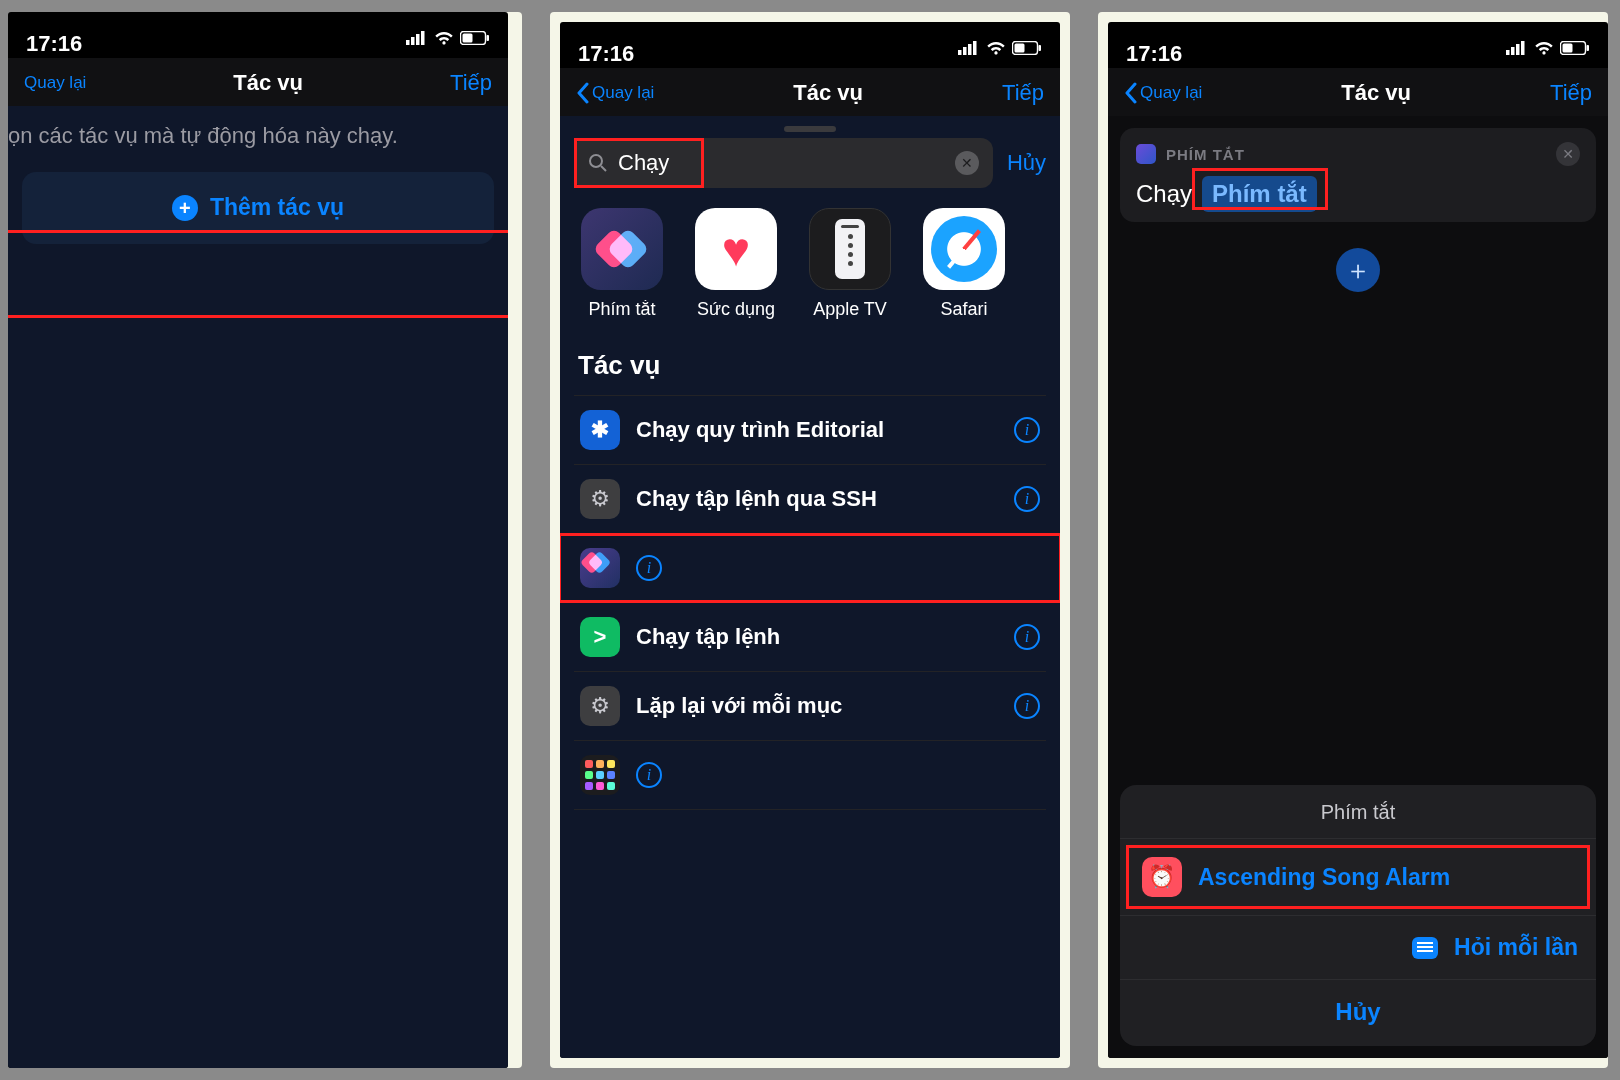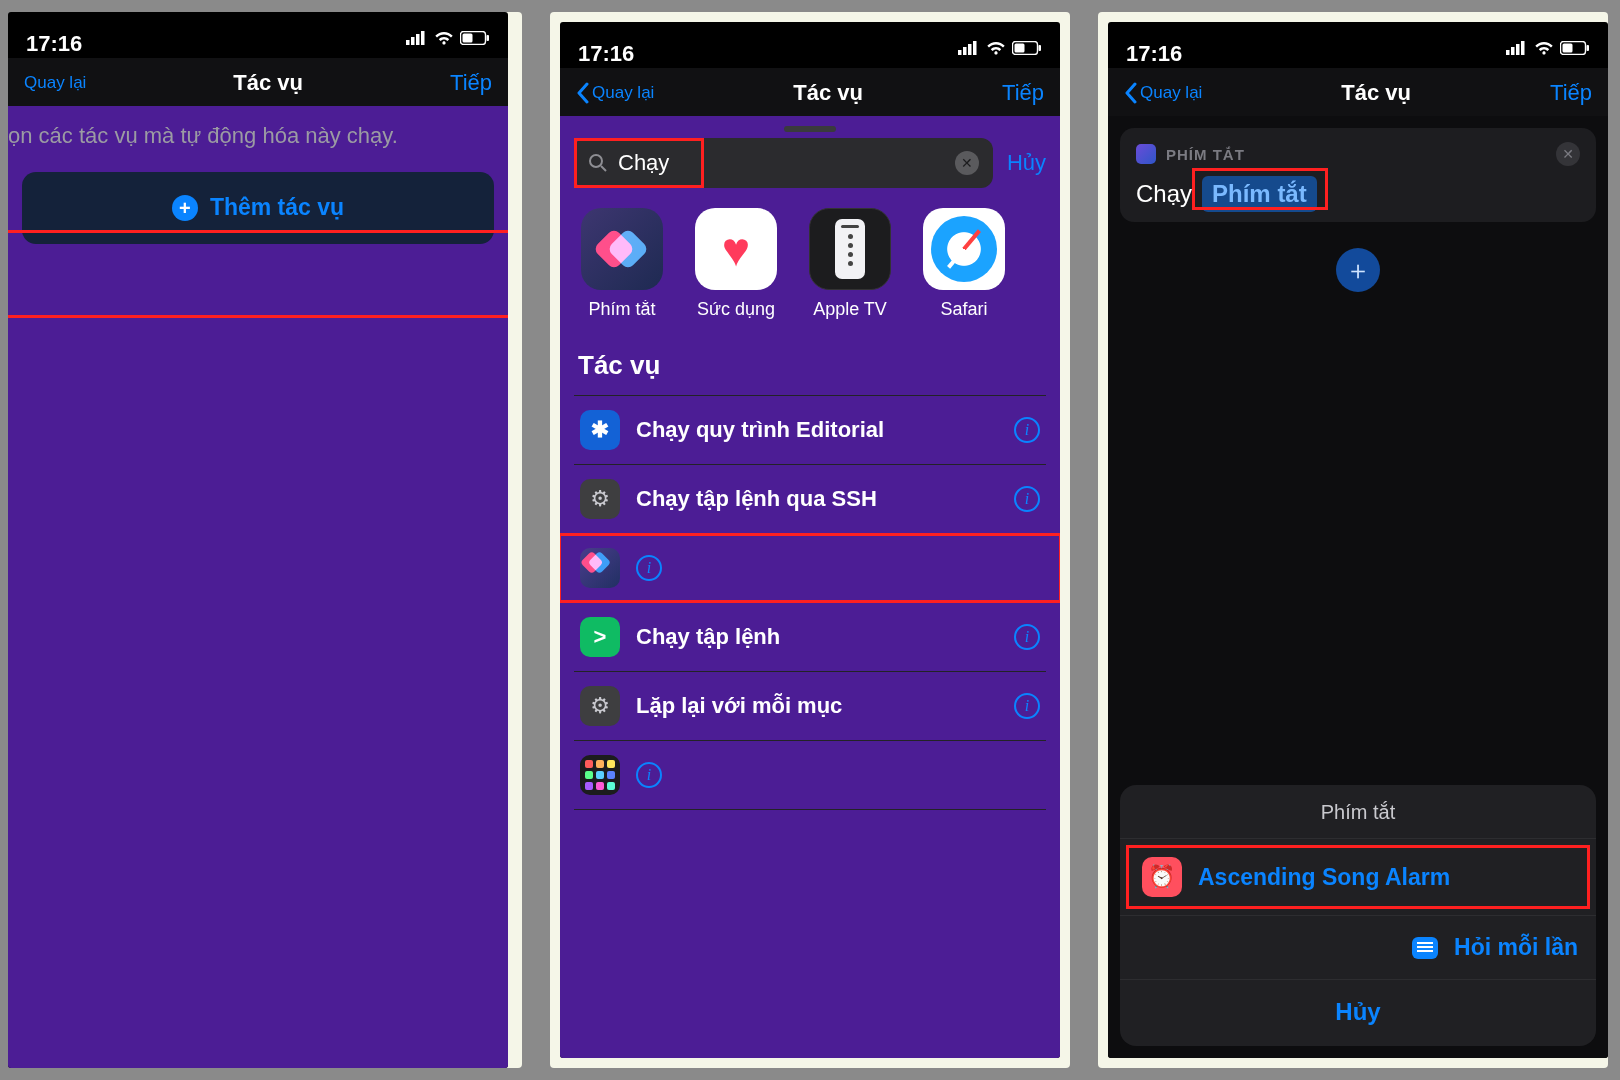--- a/index.html
+++ b/index.html
@@ -57,21 +57,21 @@
     justify-content: space-between;
     padding: 12px 16px 10px;
     background: #111113;
   }
   .nav-left { display:flex; align-items:center; color:#0a84ff; font-size:17px; }
   .nav-left svg { stroke:#0a84ff; margin-right:2px; }
   .nav-title { flex:1; text-align:center; color:#fff; font-size:22px; font-weight:600; }
   .nav-right { color:#0a84ff; font-size:22px; font-weight:500; }
 
   
-  .content { flex: 1; background: #4c1d95; padding: 0 14px; overflow:hidden; }
+  .content { flex: 1; background: #0f172a; padding: 0 14px; overflow:hidden; }
   .content.noPad { padding: 0; }
 
   .body-text { color:#9b9ba3; font-size:22px; line-height:1.45; padding: 14px 4px 20px; }
 
   .add-action {
     background: #14223a;
     border-radius: 14px;
     color:#0a84ff;
     font-size:23px;
     font-weight:600;

